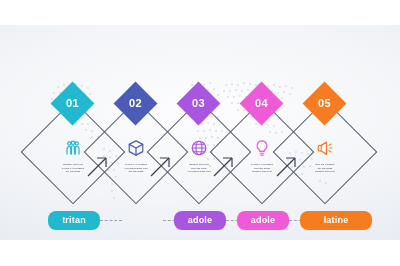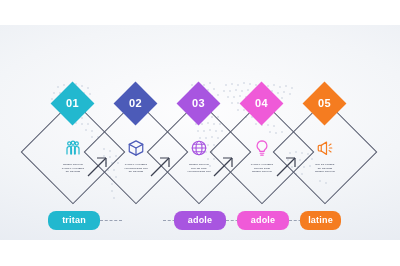--- a/index.html
+++ b/index.html
@@ -385,16 +385,16 @@
 
   <div id="pills">
     <div class="dots" style="left:100px;width:22px;"></div>
     <div class="dots" style="left:163px;width:22px;"></div>
     <div class="dots" style="left:226px;width:22px;"></div>
     <div class="dots" style="left:289px;width:22px;"></div>
 
     <div class="pill" style="left:48px;width:52px;background:#22b8cf;">tritan</div>
     <div class="pill" style="left:174px;width:52px;background:#a855e0;">adole</div>
     <div class="pill" style="left:237px;width:52px;background:#ef5ad8;">adole</div>
-    <div class="pill" style="left:300px;width:41px;background:#f57c20;">latine</div>
+    <div class="pill" style="left:300px;width:72px;background:#f57c20;">latine</div>
   </div>
 
 </div>
 
 </body></html>

